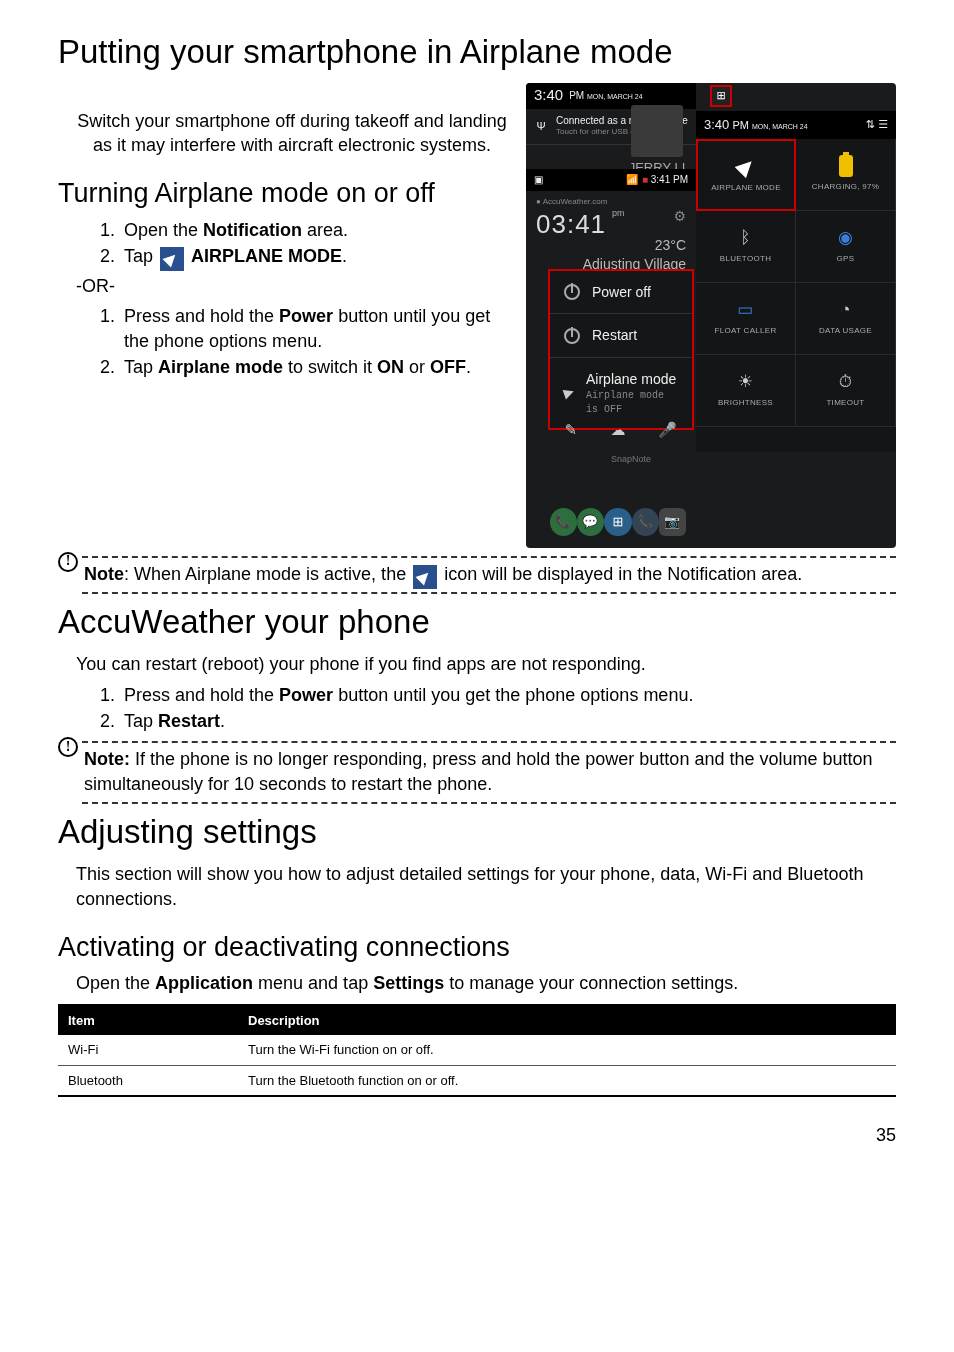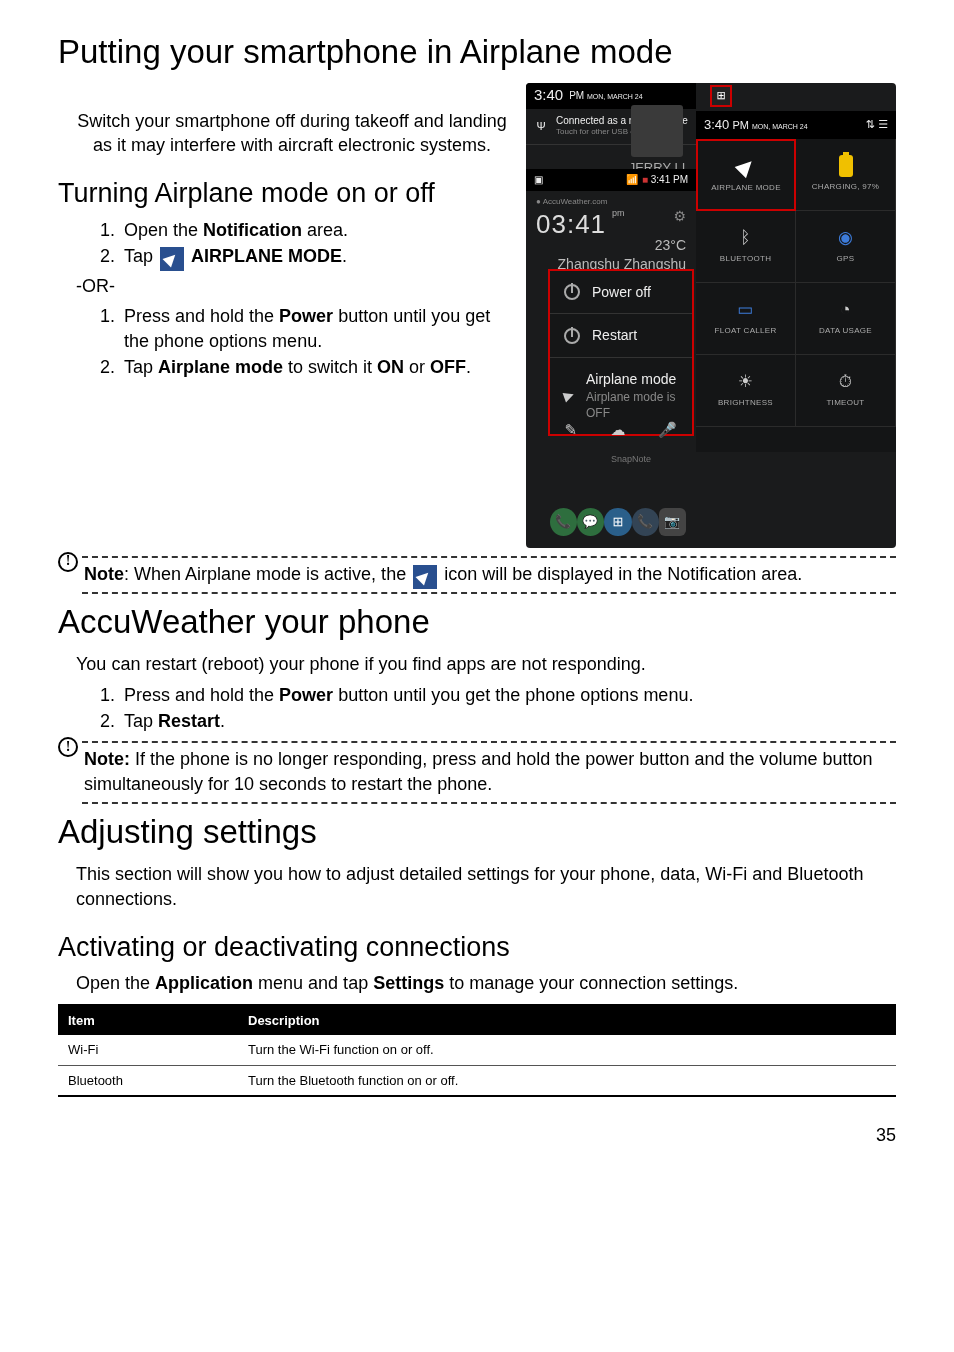--- a/index.html
+++ b/index.html
@@ -66,21 +66,21 @@
   .ps-jerry-box { width: 52px; height: 52px; background:#3a3a3a; margin: -40px auto 2px; border-radius:3px; }
   .ps-redbox {
     position: absolute; left: 22px; right: 202px; top: 186px;
     border: 2px solid #c00; background: #151617;
   }
   .ps-opt {
     display:flex; align-items:center; gap:12px; padding: 12px 14px;
     border-bottom: 1px solid #333; font-size: 14px; color:#eee;
   }
   .ps-opt:last-child { border-bottom: none; }
-  .ps-opt .sub { display:block; font-size:12px; color:#888; }
+  .ps-opt .sub { display:block; font-size:10px; color:#888;font-family:Liberation Mono, monospace; }
   .ps-pwr-ic { width:16px; height:16px; border:2px solid #aaa; border-radius:50%; position:relative; }
   .ps-pwr-ic::after { content:""; position:absolute; left:50%; top:-3px; width:2px; height:10px; background:#aaa; transform:translateX(-50%); }
   .ps-plane-ic { width:0; height:0; border-left:10px solid #ccc; border-top:5px solid transparent; border-bottom:5px solid transparent; transform: rotate(-20deg); }
   .ps-plane-ic-lg { width:0; height:0; border-left:16px solid #fff; border-top:8px solid transparent; border-bottom:8px solid transparent; transform: rotate(-45deg); }
   .ps-softrow {
     position: absolute; left: 22px; right: 202px; top: 330px; height: 36px;
     display:flex; align-items:center; justify-content:space-around; color:#ccc; font-size:15px;
   }
   .ps-snap { position:absolute; left:60px; right:220px; top:370px; text-align:center; font-size:9px; color:#777; }
   .ps-dock {
@@ -199,21 +199,21 @@
         <span><span style="color:#6a6;">📶</span> <span style="color:#c33;">■</span> <span>3:41 PM</span></span>
       </div>
       <div class="ps-accu">
         <div style="font-size:8px;color:#888;">● <span>AccuWeather.com</span></div>
         <div style="display:flex;align-items:flex-start;gap:6px;">
           <span class="ps-accu-time">03:41</span>
           <span style="font-size:9px;color:#aaa;padding-bottom:4px;">pm</span>
           <span style="flex:1;"></span>
           <span style="font-size:14px;color:#888;">⚙</span>
         </div>
-        <div class="ps-accu-sub"><span>23°C</span><br><span>Zhangshu Zhangshu</span></div>
+        <div class="ps-accu-sub"><span>23°C</span><br><span>Adjusting Village</span></div>
       </div>
       <div class="ps-redbox">
         <div class="ps-opt">
           <span class="ps-pwr-ic"></span>
           <span>Power off</span>
         </div>
         <div class="ps-opt">
           <span class="ps-pwr-ic"></span>
           <span>Restart</span>
         </div>

